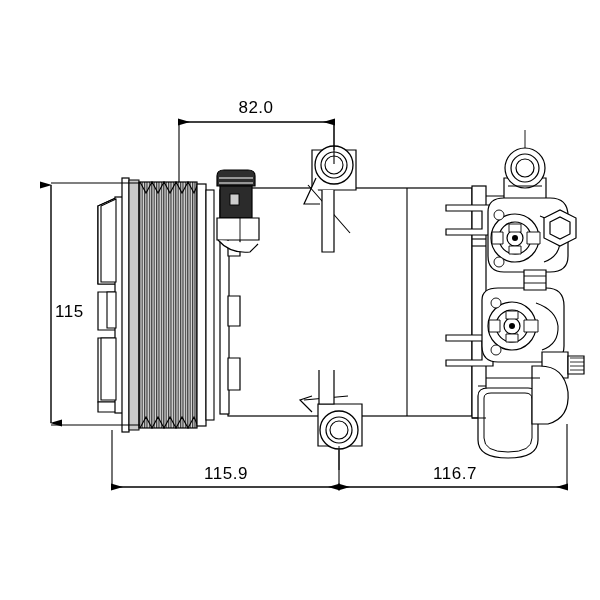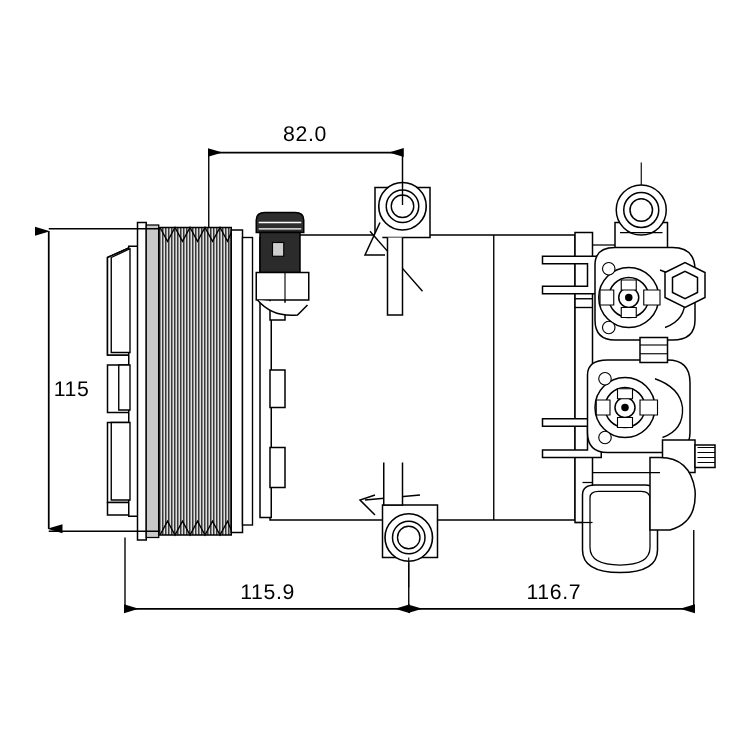--- a/index.html
+++ b/index.html
@@ -9,21 +9,21 @@
   }
   body {
     width: 600px;
     height: 600px;
     font-family: "Liberation Sans", sans-serif;
     overflow: hidden;
     position: relative;
   }
   #drawing-root {
     position: absolute;
-    left: 0;
+    left: 12px;
     top: 0;
     width: 478px;
     height: 600px;
   }
   svg#tech-drawing {
     display: block;
     width: 600px;
     height: 600px;
     background: #ffffff;
   }

